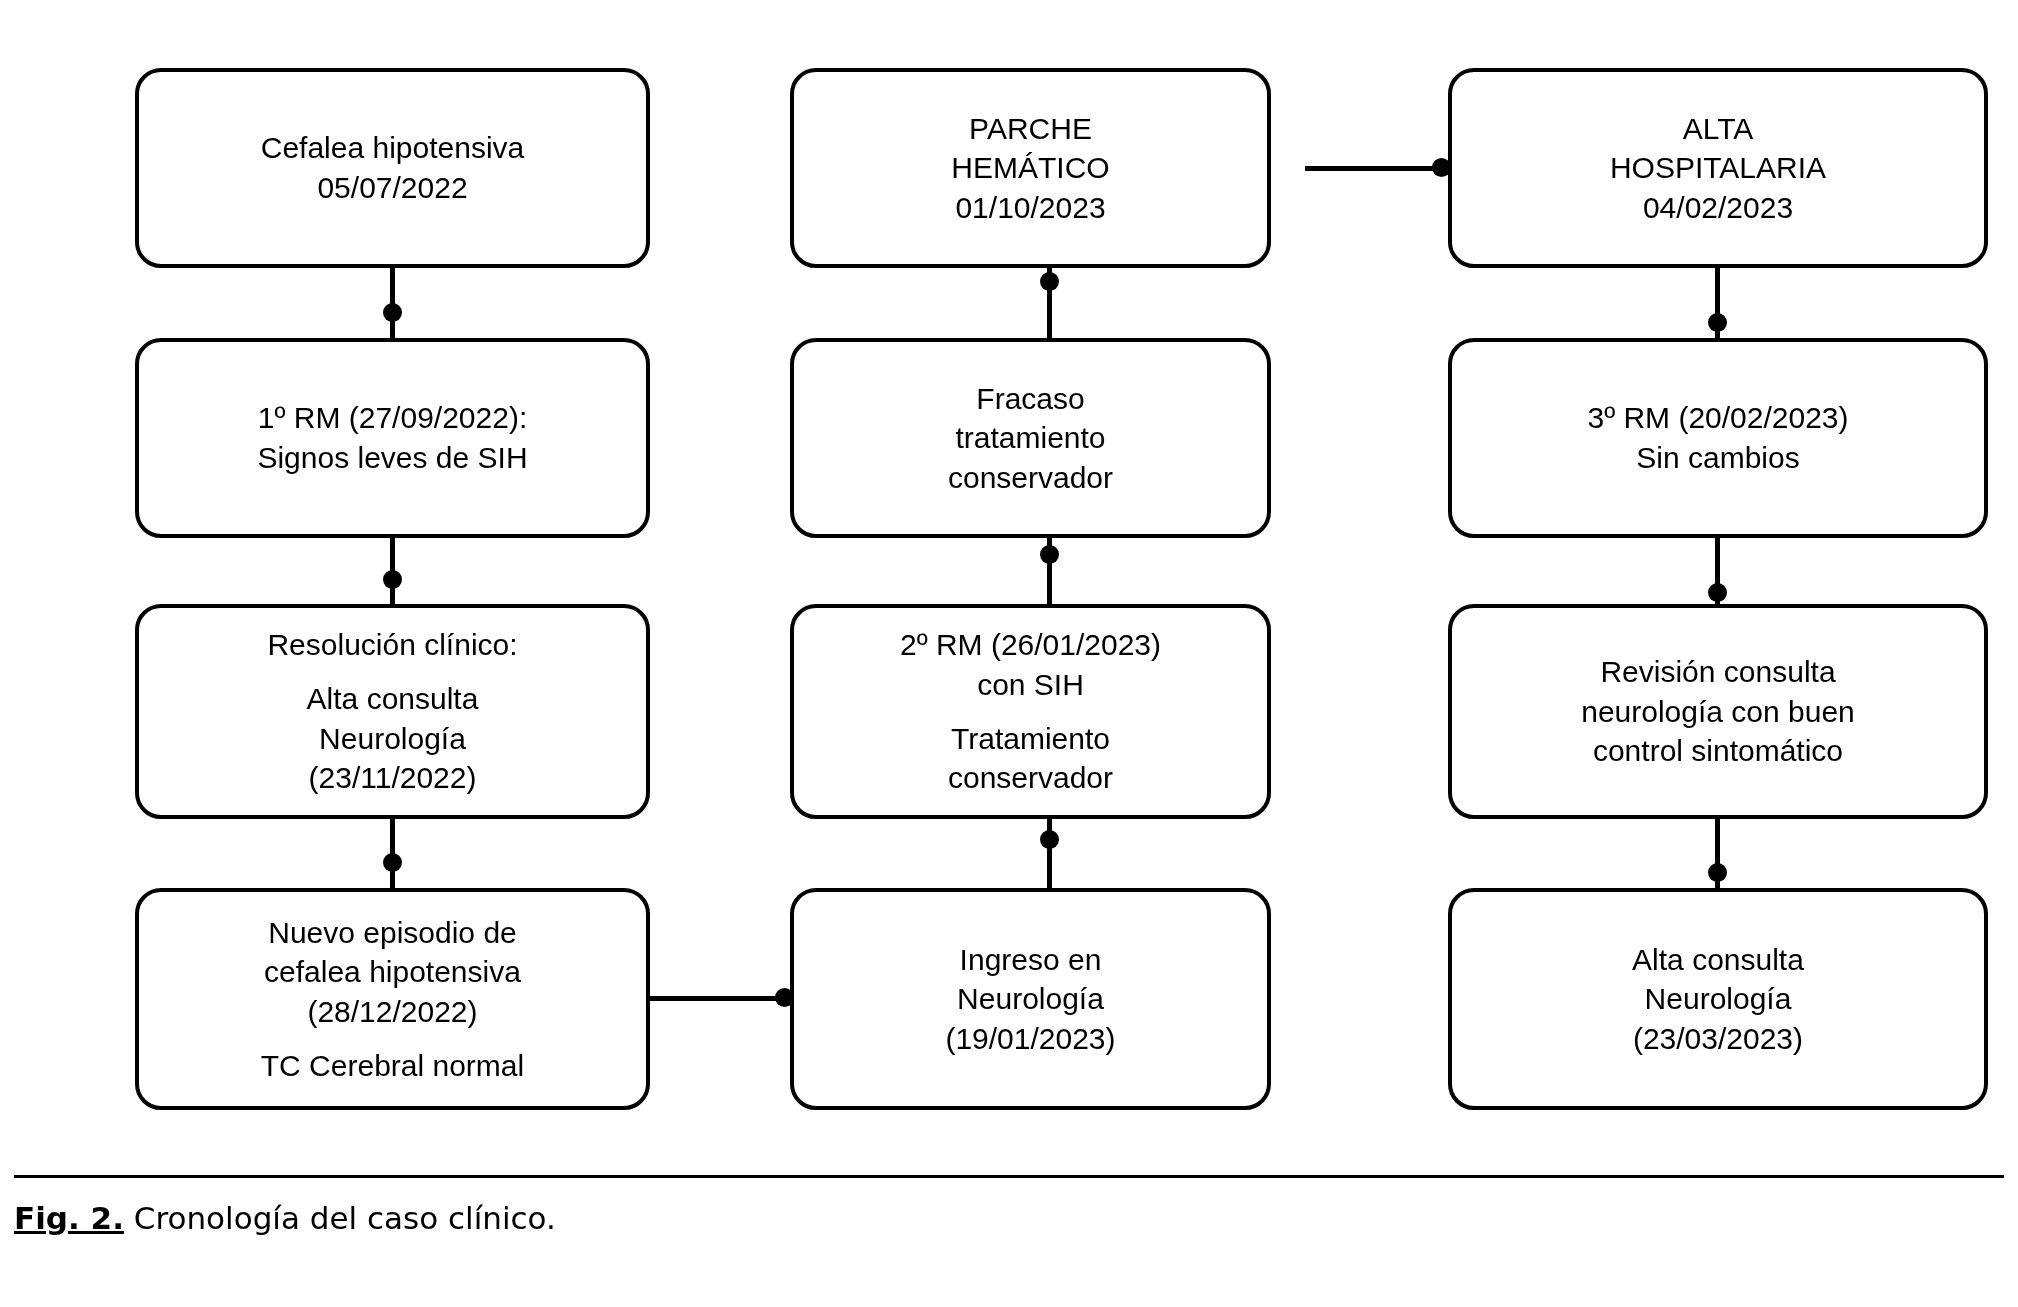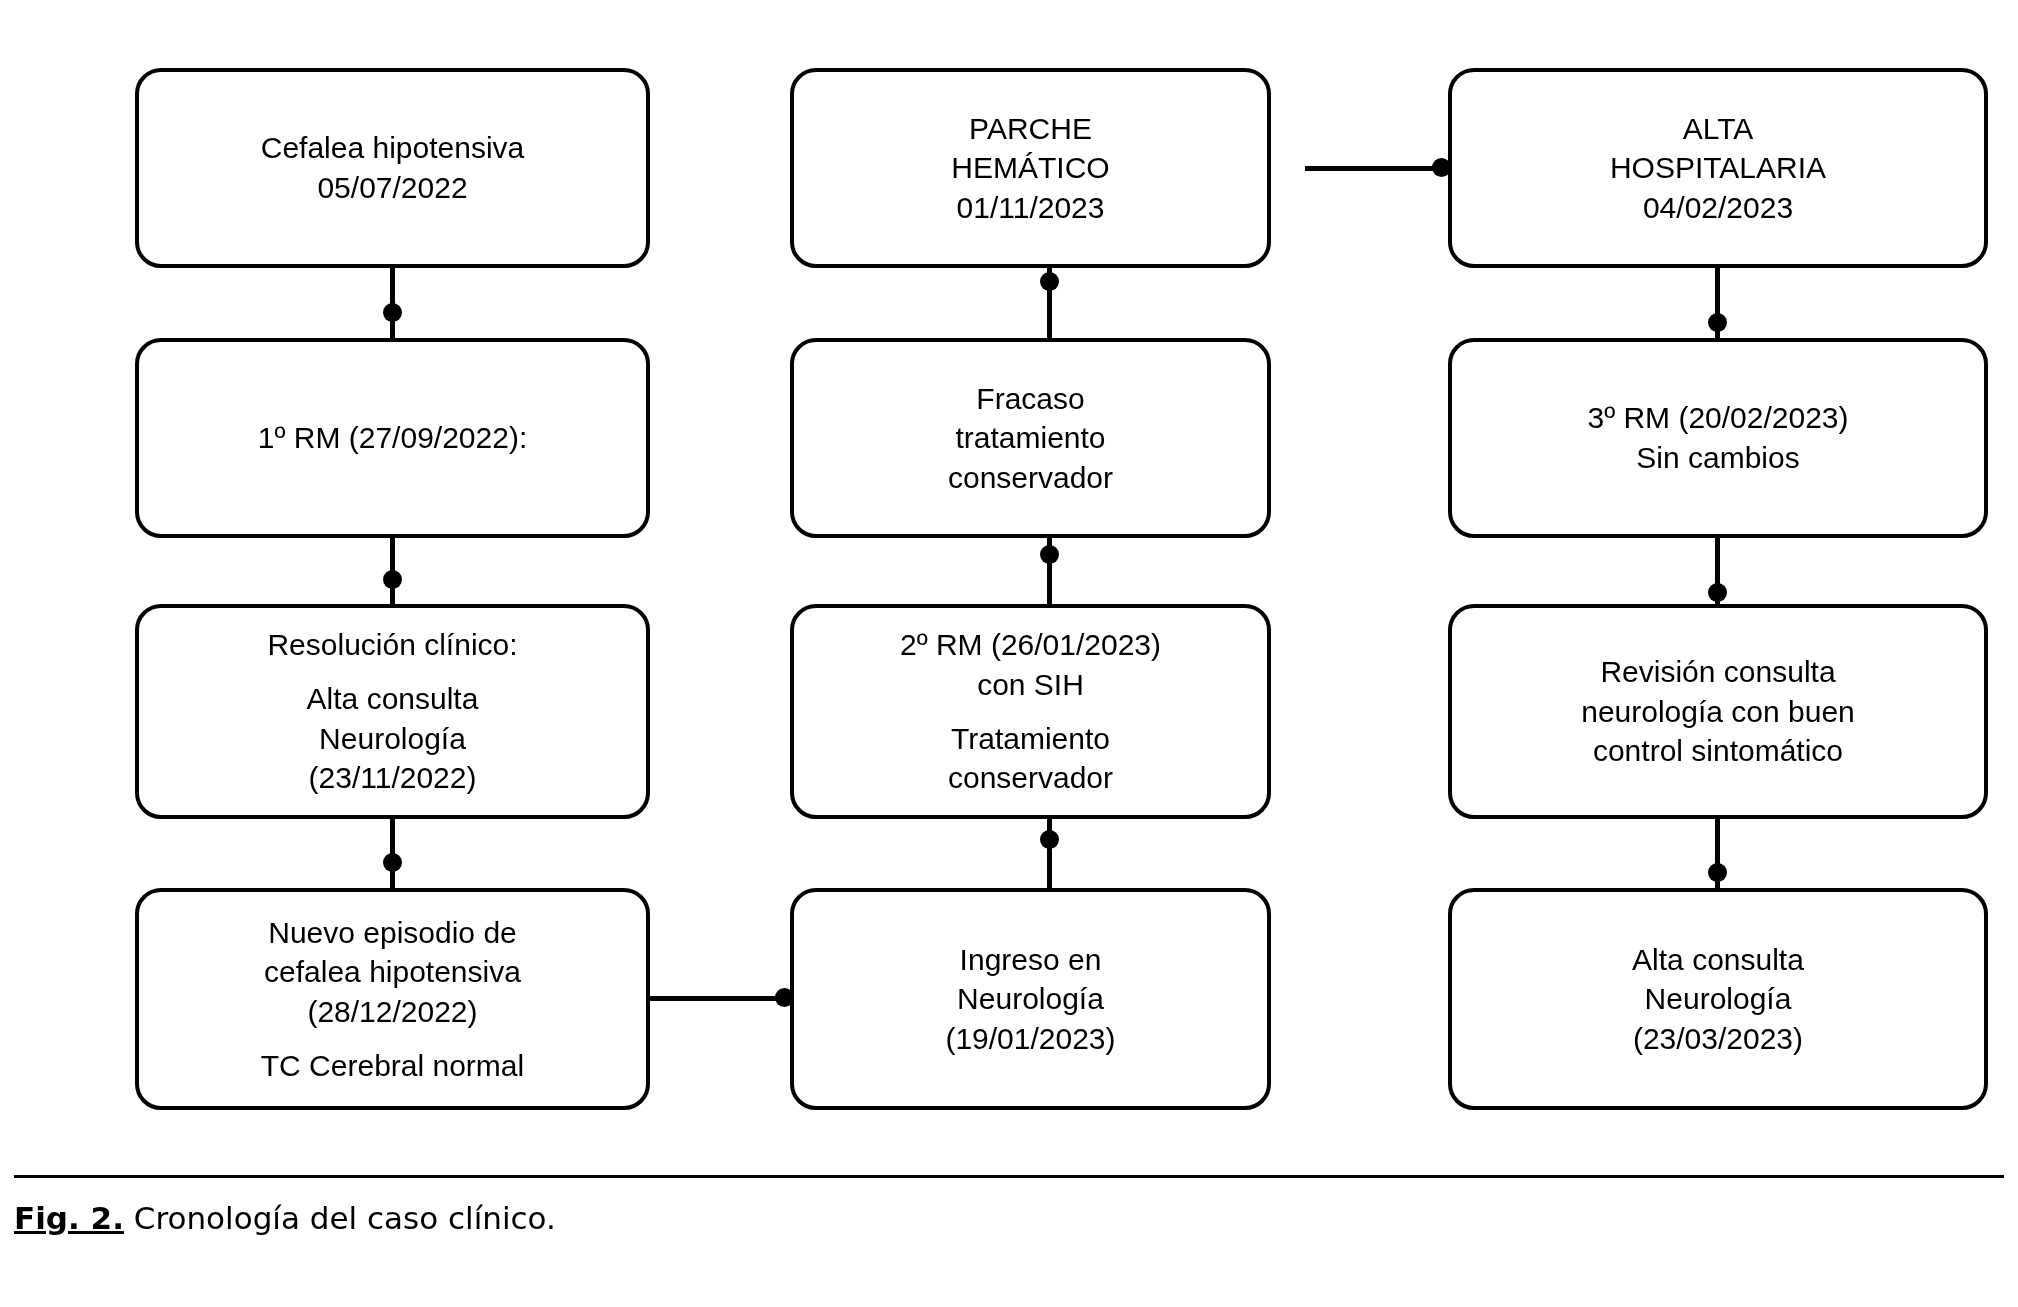--- a/index.html
+++ b/index.html
@@ -152,20 +152,21 @@
     <div class="conn-v" style="left:1715px; top:813px; height:81px;"></div>
     <div class="dot" style="left:1708px; top:863px;"></div>
 
     <div class="node col1 r1">
       <span class="line">Cefalea hipotensiva</span>
       <span class="line">05/07/2022</span>
     </div>
 
     <div class="node col1 r2">
       <span class="line">1º RM (27/09/2022):</span>
+      <span class="line">Signos leves de SIH</span>
     </div>
 
     <div class="node col1 r3">
       <span class="line">Resolución clínico:</span>
       <span class="gap"></span>
       <span class="line">Alta consulta</span>
       <span class="line">Neurología</span>
       <span class="line">(23/11/2022)</span>
     </div>
 
@@ -173,21 +174,21 @@
       <span class="line">Nuevo episodio de</span>
       <span class="line">cefalea hipotensiva</span>
       <span class="line">(28/12/2022)</span>
       <span class="gap"></span>
       <span class="line">TC Cerebral normal</span>
     </div>
 
     <div class="node col2 r1">
       <span class="line">PARCHE</span>
       <span class="line">HEMÁTICO</span>
-      <span class="line">01/11/2023</span>
+      <span class="line">01/10/2023</span>
     </div>
 
     <div class="node col2 r2">
       <span class="line">Fracaso</span>
       <span class="line">tratamiento</span>
       <span class="line">conservador</span>
     </div>
 
     <div class="node col2 r3">
       <span class="line">2º RM (26/01/2023)</span>

